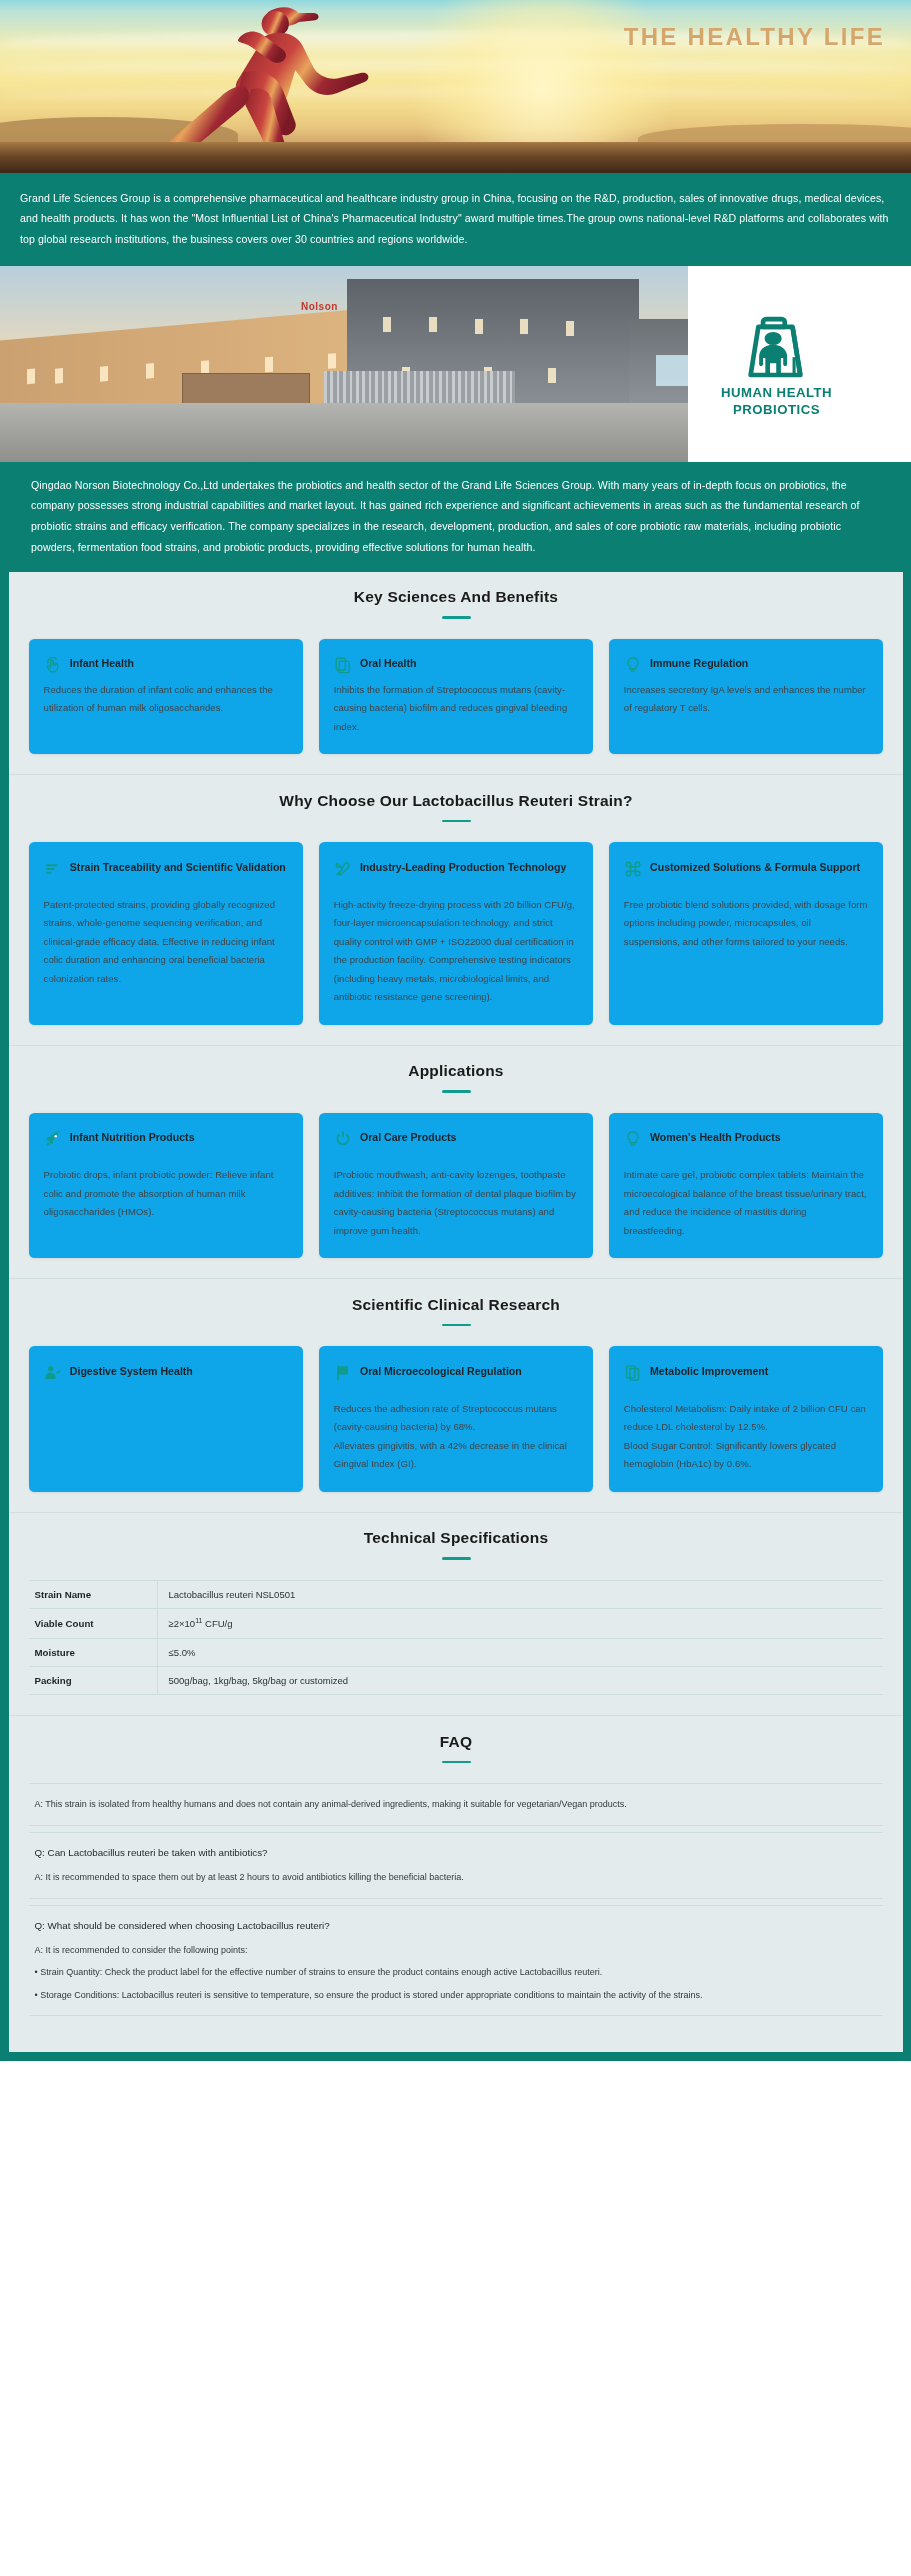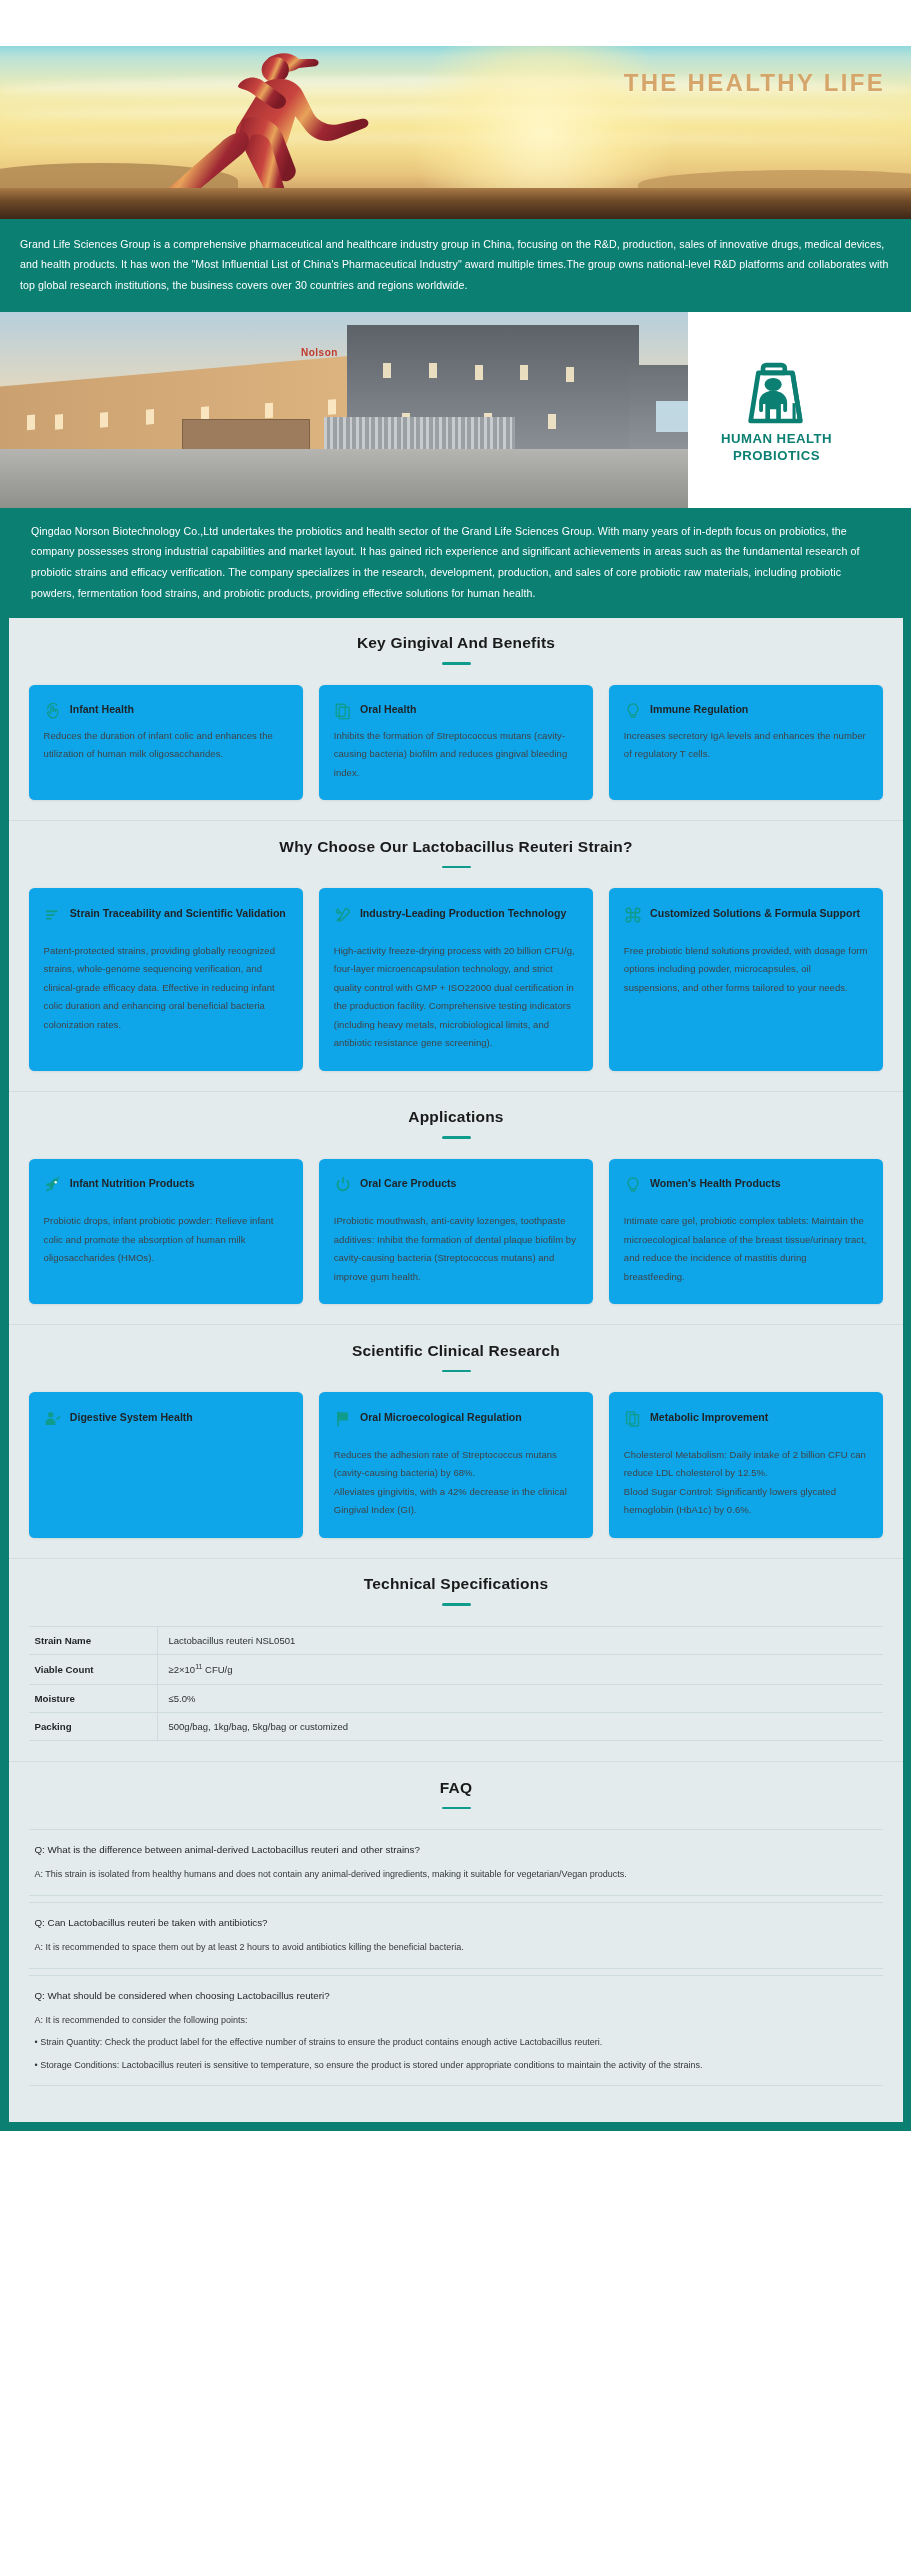--- a/index.html
+++ b/index.html
@@ -3,21 +3,21 @@
 <meta charset="utf-8">
 <style>
   * { box-sizing: border-box; margin: 0; padding: 0; }
   html, body { width: 912px; }
   body {
     font-family: "Liberation Sans", sans-serif;
     background: #ffffff;
     width: 912px;
     color: #222;
   }
-  .page { width: 912px; position: relative; margin-top: 46px; }
+  .page { width: 912px; position: relative; }
 
   
   .hero {
     position: relative;
     width: 912px;
     height: 173px;
     overflow: hidden;
     background:
       linear-gradient(to bottom,
         #8fd8de 0%, #b9e2d8 6%, #f3edb4 26%, #f7e79a 46%,
@@ -286,21 +286,21 @@
         <div>PROBIOTICS</div>
       </div>
     </div>
   </div>
 
   <div class="teal-band second">Qingdao Norson Biotechnology Co.,Ltd undertakes the probiotics and health sector of the Grand Life Sciences Group. With many years of in-depth focus on probiotics, the company possesses strong industrial capabilities and market layout. It has gained rich experience and significant achievements in areas such as the fundamental research of probiotic strains and efficacy verification. The company specializes in the research, development, production, and sales of core probiotic raw materials, including probiotic powders, fermentation food strains, and probiotic products, providing effective solutions for human health.</div>
 
   <div class="content">
 
     <div class="section">
-      <div class="section-title">Key Gingival And Benefits</div>
+      <div class="section-title">Key Sciences And Benefits</div>
       <div class="title-rule"></div>
       <div class="cards">
 
         <div class="card">
           <div class="card-head">
             <span class="card-icon">
               <svg viewBox="0 0 24 24" fill="none" stroke="#0f9c8c" stroke-width="1.8" stroke-linecap="round" stroke-linejoin="round">
                 <path d="M5 9a7 7 0 0 1 12-5"></path>
                 <path d="M9 13V7a1.6 1.6 0 0 1 3.2 0v5"></path>
                 <path d="M12.2 12v-1.3a1.5 1.5 0 0 1 3 0V12"></path>
@@ -510,21 +510,20 @@
         </tr>
       </tbody>
         </table>
     </div>
 
     <div class="section">
       <div class="section-title">FAQ</div>
       <div class="title-rule"></div>
 
       <div class="faq-item">
-        <div class="faq-q">Q: What is the difference between animal-derived Lactobacillus reuteri and other strains?</div>
         <div class="faq-a">A: This strain is isolated from healthy humans and does not contain any animal-derived ingredients, making it suitable for vegetarian/Vegan products.</div>
       </div>
 
       <div class="faq-item">
         <div class="faq-q">Q: Can Lactobacillus reuteri be taken with antibiotics?</div>
         <div class="faq-a">A: It is recommended to space them out by at least 2 hours to avoid antibiotics killing the beneficial bacteria.</div>
       </div>
 
       <div class="faq-item">
         <div class="faq-q">Q: What should be considered when choosing Lactobacillus reuteri?</div>

